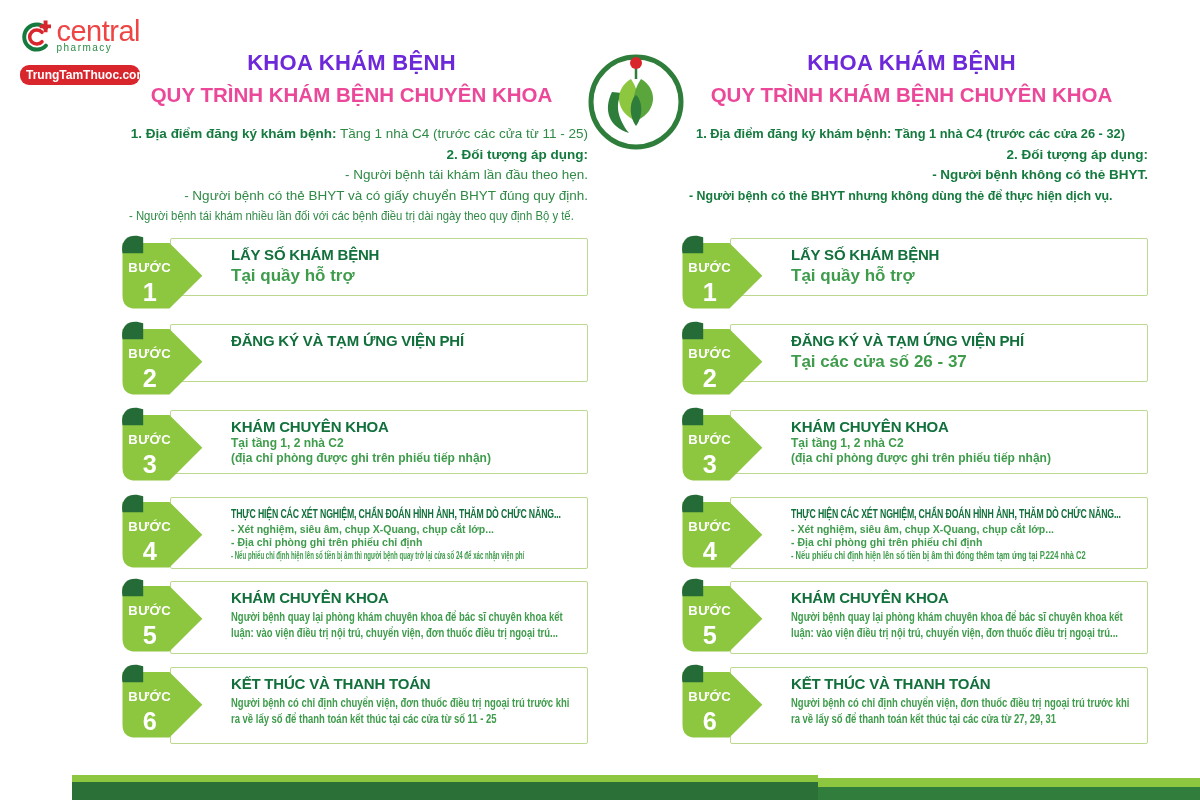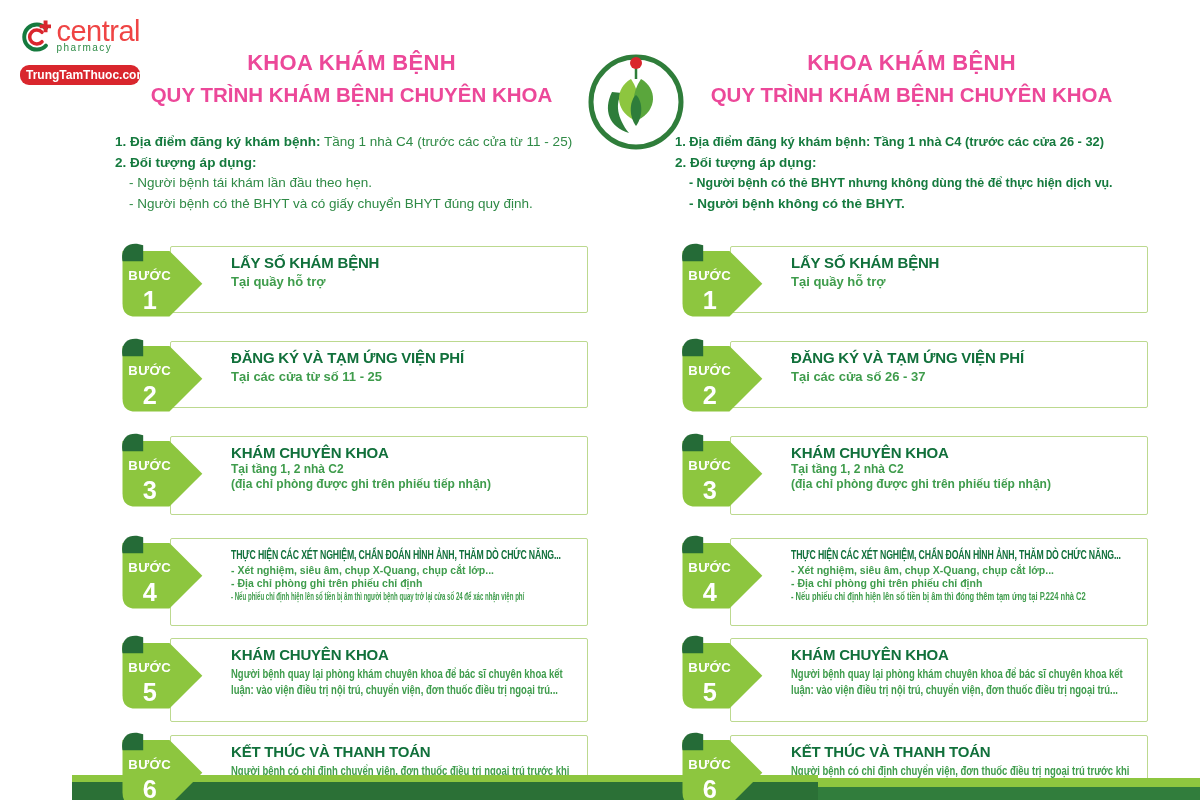--- a/index.html
+++ b/index.html
@@ -13,45 +13,45 @@
   .brand-name{color:#ef4444;font-weight:normal;font-size:29px;line-height:22px;letter-spacing:-0.5px;}
   .brand-sub{color:#2e8b47;font-size:10px;letter-spacing:1.5px;line-height:12px;}
   .brand-band{margin-top:5px;background:#d9262d;color:#fff;font-weight:bold;font-size:12px;
     border-radius:9px;padding:3px 6px;text-align:center;white-space:nowrap;}
   
   .emblem{position:absolute;left:586px;top:48px;}
   
   .col{position:absolute;top:50px;width:473px;}
   .col-left{left:115px;}
   .col-right{left:675px;}
-  .dept-title{text-align:center;color:#ec4899;font-size:22px;font-weight:bold;letter-spacing:0.3px;}
+  .dept-title{text-align:center;color:#6d28d9;font-size:22px;font-weight:bold;letter-spacing:0.3px;}
   .subtitle{text-align:center;color:#ec4899;font-size:20.5px;font-weight:bold;line-height:26px;margin-top:6px;}
-  .info{margin-top:24px;height:102px;font-size:13.5px;color:#157a3e;line-height:20.5px;white-space:nowrap;}
+  .info{margin-top:16px;height:102px;font-size:13.5px;color:#157a3e;line-height:20.5px;white-space:nowrap;text-align:right;}
   .info .label{font-weight:bold;}
   .info .value{color:#2f8a46;}
   .info .bullet{color:#2f8a46;padding-left:14px;}
   .bold-info .value,.bold-info .bullet{font-weight:bold;color:#157a3e;}
   .fi84{display:inline-block;transform:scaleX(0.84);transform-origin:left center;}
   .fi92{display:inline-block;transform:scaleX(0.92);transform-origin:left center;}
   .fi95{display:inline-block;transform:scaleX(0.95);transform-origin:left center;}
   
   .steps{margin-top:12px;}
   .step-row{position:relative;}
   .m28{margin-bottom:28px;} .m23{margin-bottom:23px;} .m13{margin-bottom:13px;} .m12{margin-bottom:12px;}
   .step-box{margin-left:55px;border:1px solid #bcd98f;border-radius:2px;background:#fff;
-    box-sizing:border-box;padding:7px 10px 23px 60px;}
+    box-sizing:border-box;padding:7px 10px 5px 60px;}
   .h58{min-height:58px;} .h64{min-height:64px;} .h72{min-height:72px;} .h73{min-height:73px;} .h77{min-height:77px;}
   .badge{position:absolute;left:0;top:-5px;width:92px;height:78px;z-index:2;}
   .bbody{fill:#8dc63f;}
   .bfold{fill:#256b37;}
   .bword{fill:#ffffff;font-weight:bold;font-size:14px;text-anchor:middle;letter-spacing:0.5px;}
   .bnum{fill:#ffffff;font-weight:bold;font-size:27px;text-anchor:middle;}
   .step-title{color:#11703b;font-weight:bold;font-size:15px;line-height:17px;letter-spacing:-0.2px;white-space:nowrap;}
   .step-title.long{font-size:13px;transform:scaleX(0.67);transform-origin:left center;}
-  .step-line{color:#3f9c4c;font-weight:bold;font-size:13px;margin-top:3px;white-space:nowrap;}
+  .step-line{color:#3f9c4c;font-weight:bold;font-size:17px;margin-top:3px;white-space:nowrap;}
   .step-line.sm{font-size:12px;margin-top:1px;}
   .step-line.xs{font-size:10.5px;margin-top:1px;}
   .step-line.fit58{transform:scaleX(0.58);transform-origin:left top;}
   .step-line.fit72{transform:scaleX(0.72);transform-origin:left top;}
   .step-line.para{font-size:12px;line-height:16px;white-space:normal;width:127%;
     transform:scaleX(0.79);transform-origin:left top;}
   
   .band{position:absolute;}
   .bl-light{left:72px;top:775px;width:746px;height:7px;background:#8dc63f;}
   .bl-dark{left:72px;top:782px;width:746px;height:18px;background:#2b7036;}
@@ -89,20 +89,21 @@
 <div class="col col-left">
   <div class="dept-title">KHOA KHÁM BỆNH</div>
   <div class="subtitle">
     <div>QUY TRÌNH KHÁM BỆNH CHUYÊN KHOA</div>
   </div>
   <div class="info">
     <div><span class="label">1. Địa điểm đăng ký khám bệnh:</span><span class="value"> Tầng 1 nhà C4 (trước các cửa từ 11 - 25)</span></div>
     <div class="label">2. Đối tượng áp dụng:</div>
     <div class="bullet">- Người bệnh tái khám lần đầu theo hẹn.</div>
     <div class="bullet">- Người bệnh có thẻ BHYT và có giấy chuyển BHYT đúng quy định.</div>
+    <div class="bullet"><span class="fi84">- Người bệnh tái khám nhiều lần đối với các bệnh điều trị dài ngày theo quy định Bộ y tế.</span></div>
   </div>
   <div class="steps">
 
     <div class="step-row m28">
       <svg class="badge" viewBox="0 0 98 80">
         <path class="bbody" d="M8,9 L58,9 L93,44 L58,79 L22,79 Q8,79 8,65 Z"></path>
         <path class="bfold" d="M8,20 C5,4 17,-2 30,3 L30,20 Z"></path>
         <text class="bword" x="37" y="40">BƯỚC</text>
         <text class="bnum" x="37" y="71">1</text>
       </svg>
@@ -114,21 +115,20 @@
 
     <div class="step-row m28">
       <svg class="badge" viewBox="0 0 98 80">
         <path class="bbody" d="M8,9 L58,9 L93,44 L58,79 L22,79 Q8,79 8,65 Z"></path>
         <path class="bfold" d="M8,20 C5,4 17,-2 30,3 L30,20 Z"></path>
         <text class="bword" x="37" y="40">BƯỚC</text>
         <text class="bnum" x="37" y="71">2</text>
       </svg>
       <div class="step-box h58">
         <div class="step-title">ĐĂNG KÝ VÀ TẠM ỨNG VIỆN PHÍ</div>
-        <div class="step-line">Tại các cửa từ số 11 - 25</div>
       </div>
     </div>
 
     <div class="step-row m23">
       <svg class="badge" viewBox="0 0 98 80">
         <path class="bbody" d="M8,9 L58,9 L93,44 L58,79 L22,79 Q8,79 8,65 Z"></path>
         <path class="bfold" d="M8,20 C5,4 17,-2 30,3 L30,20 Z"></path>
         <text class="bword" x="37" y="40">BƯỚC</text>
         <text class="bnum" x="37" y="71">3</text>
       </svg>
@@ -184,22 +184,22 @@
 </div>
 
 <div class="col col-right">
   <div class="dept-title">KHOA KHÁM BỆNH</div>
   <div class="subtitle">
     <div>QUY TRÌNH KHÁM BỆNH CHUYÊN KHOA</div>
   </div>
   <div class="info bold-info">
     <div><span class="fi95"><span class="label">1. Địa điểm đăng ký khám bệnh:</span><span class="value"> Tầng 1 nhà C4 (trước các cửa 26 - 32)</span></span></div>
     <div class="label">2. Đối tượng áp dụng:</div>
+    <div class="bullet">- Người bệnh không có thẻ BHYT.</div>
     <div class="bullet"><span class="fi92">- Người bệnh có thẻ BHYT nhưng không dùng thẻ để thực hiện dịch vụ.</span></div>
-    <div class="bullet">- Người bệnh không có thẻ BHYT.</div>
   </div>
   <div class="steps">
 
     <div class="step-row m28">
       <svg class="badge" viewBox="0 0 98 80">
         <path class="bbody" d="M8,9 L58,9 L93,44 L58,79 L22,79 Q8,79 8,65 Z"></path>
         <path class="bfold" d="M8,20 C5,4 17,-2 30,3 L30,20 Z"></path>
         <text class="bword" x="37" y="40">BƯỚC</text>
         <text class="bnum" x="37" y="71">1</text>
       </svg>

